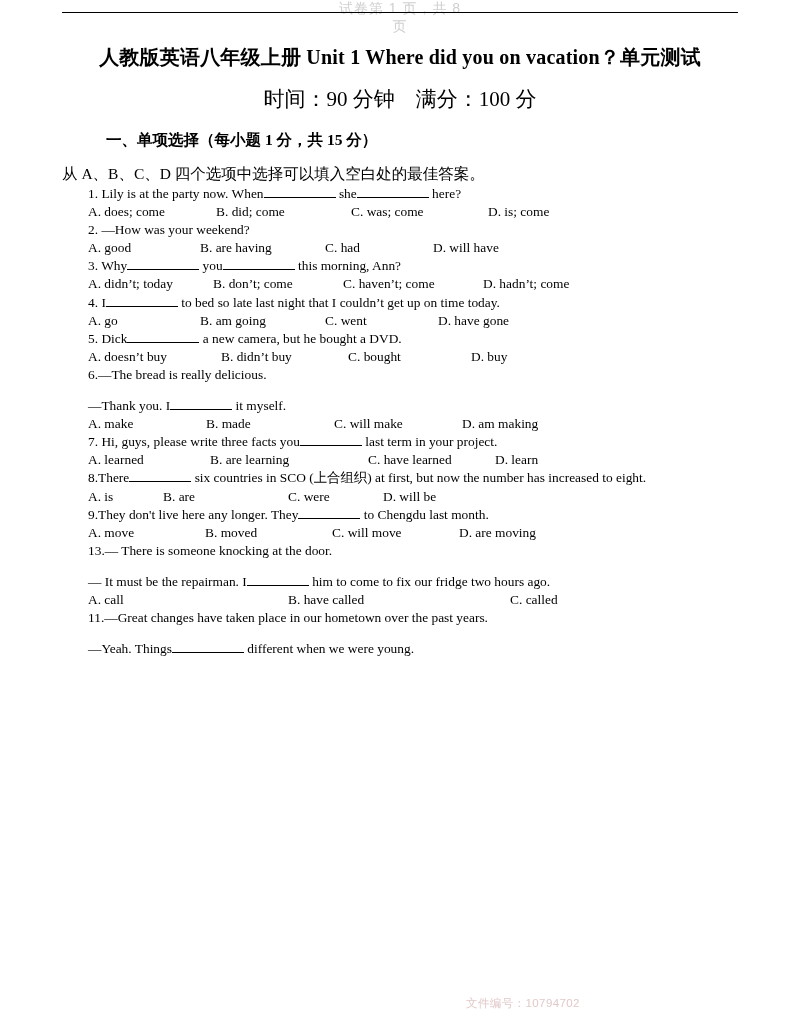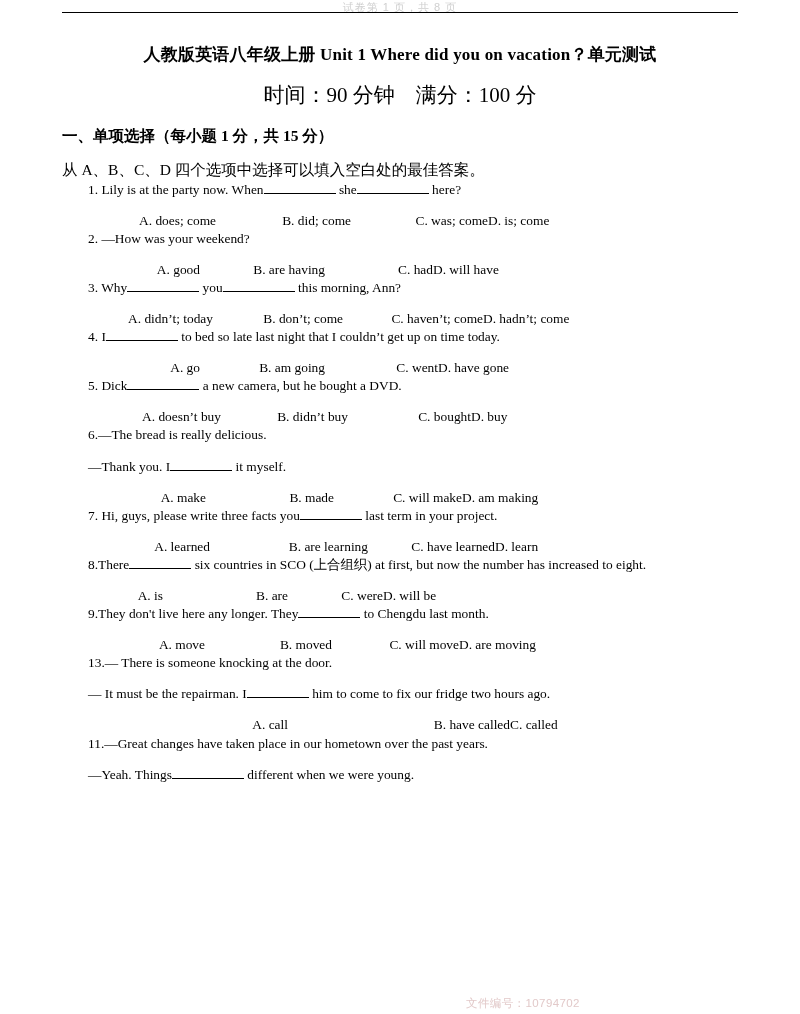--- a/index.html
+++ b/index.html
@@ -23,72 +23,71 @@
     width: 676px;
     height: 0;
     border-top: 1px solid #000000;
   }
   .top-faint {
     position: absolute;
     left: 330px;
     top: 0px;
     width: 140px;
     text-align: center;
-    font-size: 11px;
+    font-size: 14px;
     color: #cfcfcf;
     letter-spacing: 1px;
     font-family: "Liberation Sans", sans-serif;
   }
   .content {
     position: absolute;
     left: 62px;
     top: 32px;
     width: 676px;
   }
   .doc-title {
-    font-size: 17px;
+    font-size: 20px;
     font-weight: bold;
     text-align: center;
     line-height: 1.5;
     margin: 10px 0 0 0;
     letter-spacing: 0.2px;
   }
   .doc-sub {
     font-size: 21px;
     font-weight: normal;
     text-align: center;
     margin-top: 13px;
   }
   .section-head {
     font-size: 15.5px;
     font-weight: bold;
     margin-top: 17px;
+    margin-left: 44px;
   }
   .section-instr {
     font-size: 15.5px;
     margin-top: 13px;
   }
   .q {
     font-size: 13.4px;
     padding-left: 26px;
     line-height: 1.35;
   }
   .cont {
     font-size: 13.4px;
     margin-top: 13px;
     padding-left: 26px;
     line-height: 1.35;
   }
   .opts {
     font-size: 13.4px;
-    margin-top: 13px;
     padding-left: 26px;
     display: flex;
     line-height: 1.35;
-    text-align: right;
   }
   .opts span {
     display: inline-block;
     white-space: pre;
   }
   .blank {
     display: inline-block;
     border-bottom: 1px solid #000;
     vertical-align: baseline;
   }

